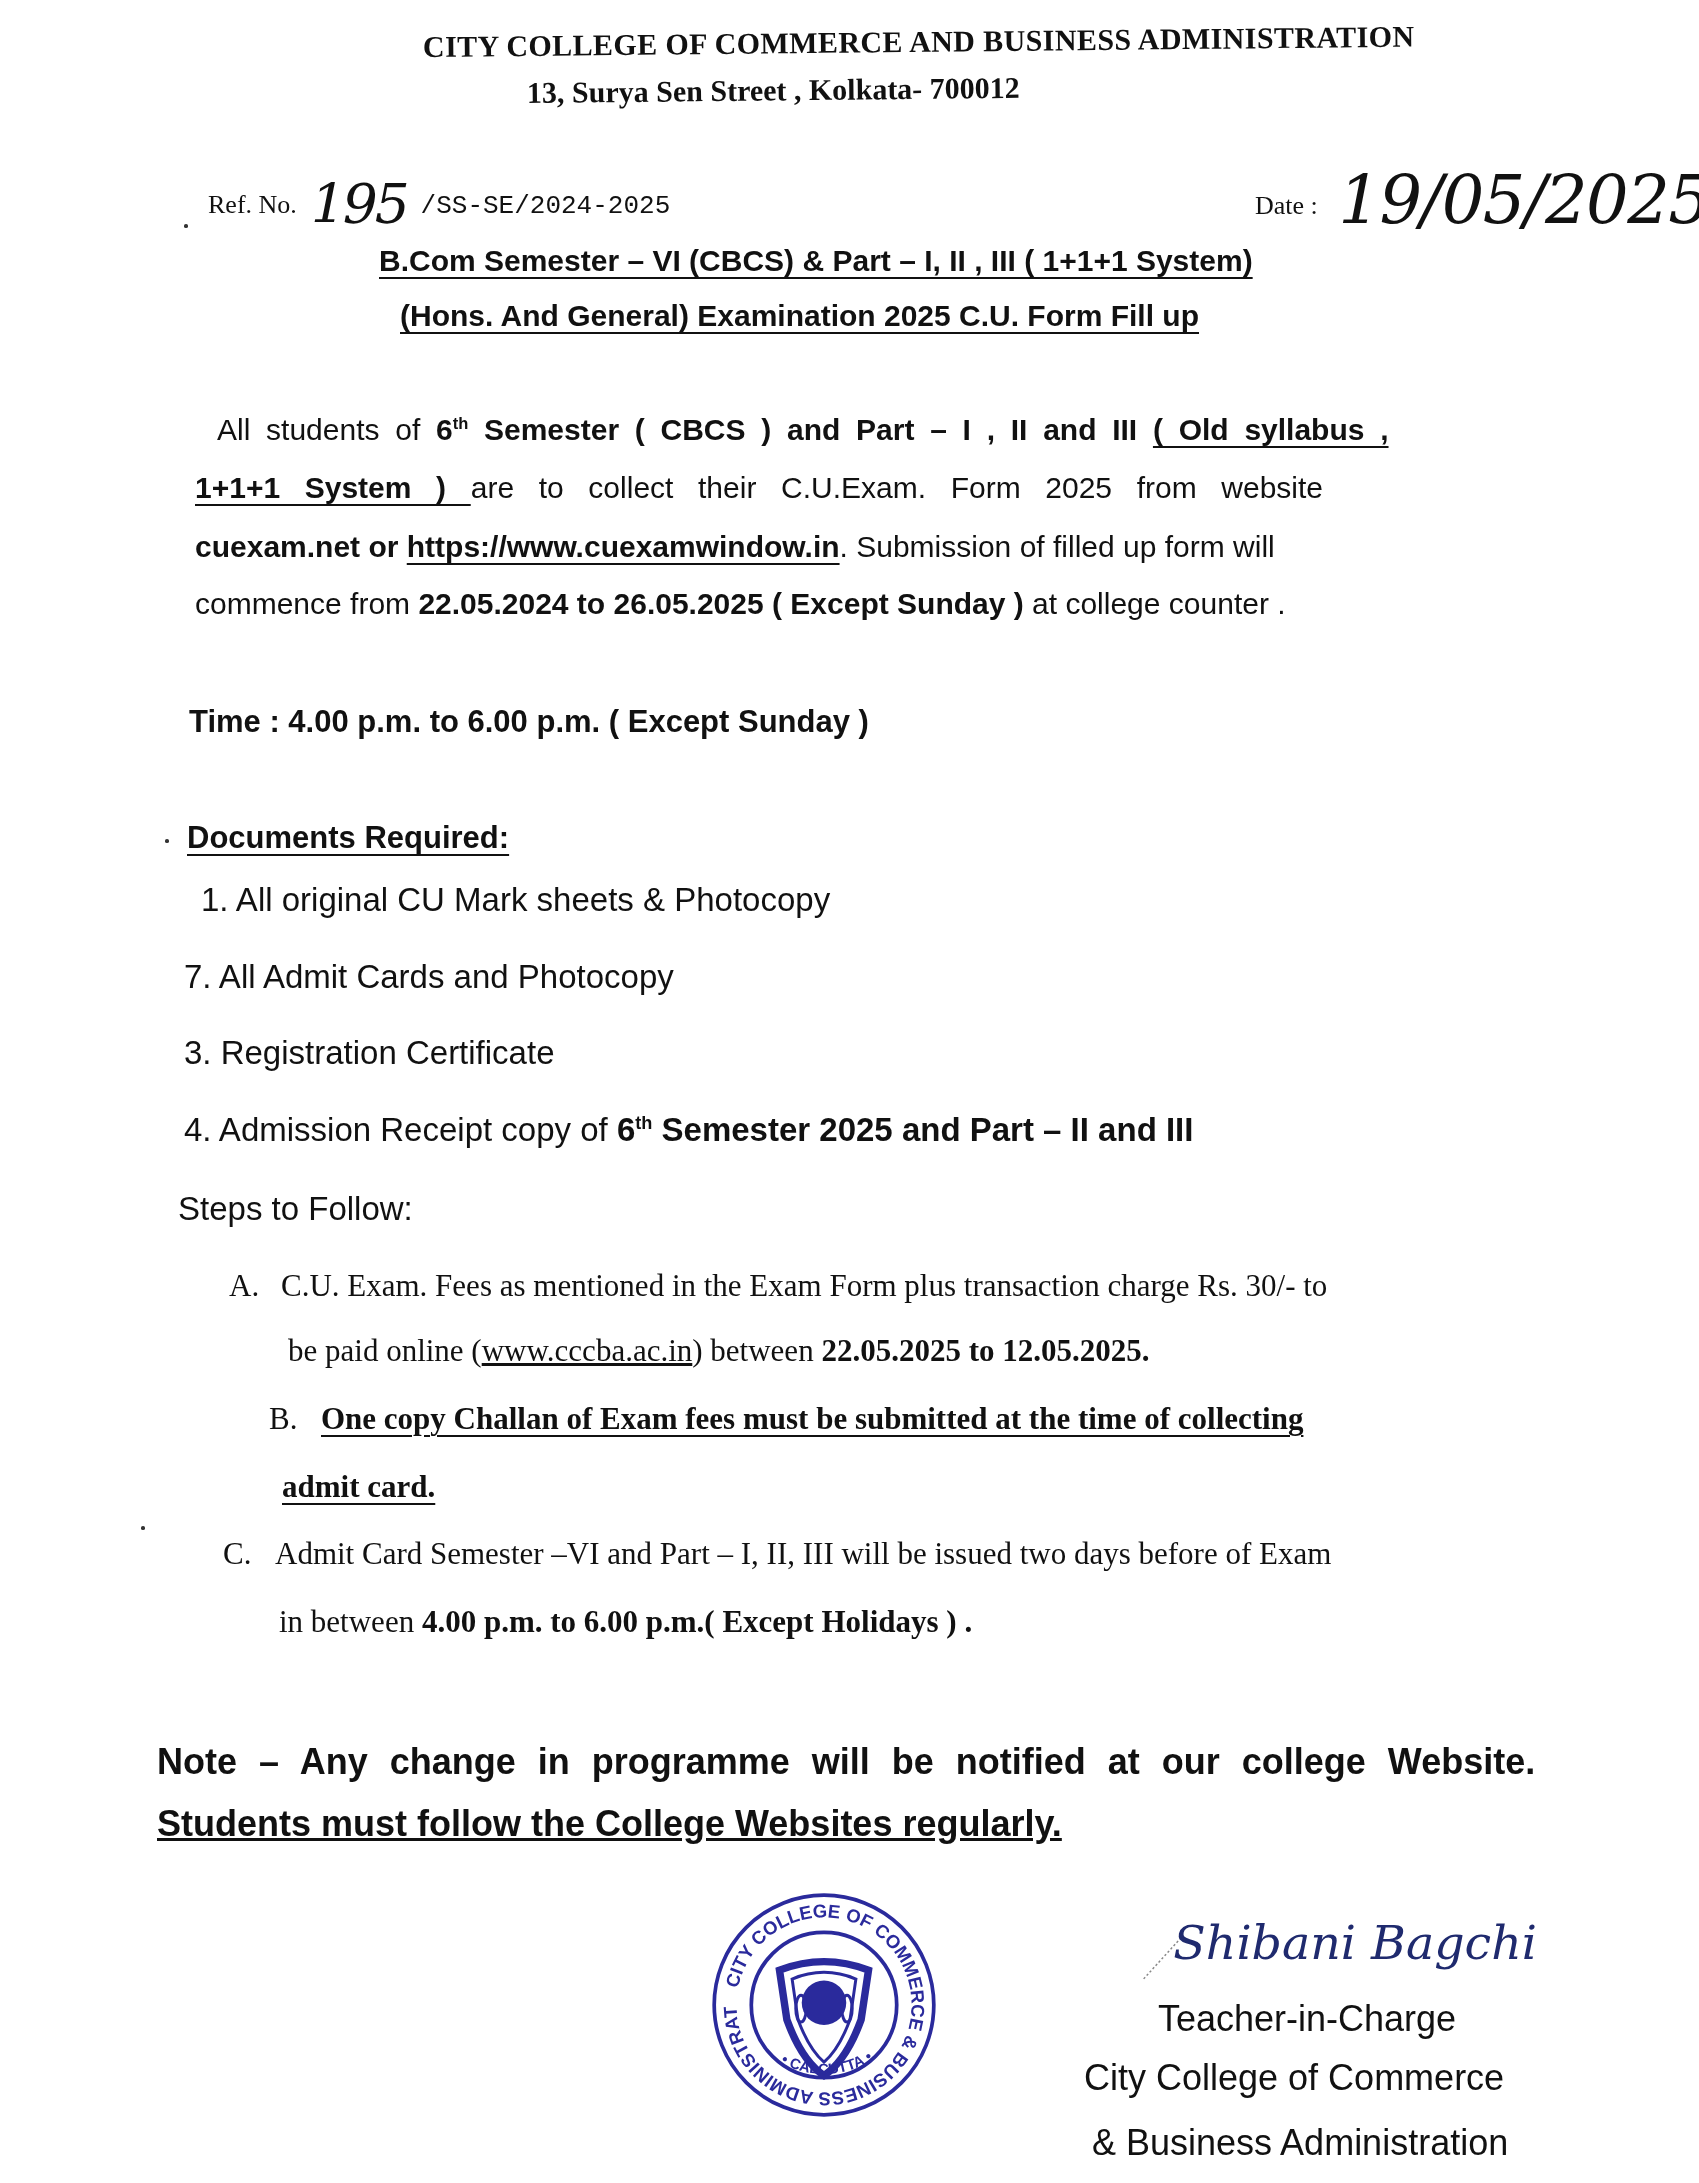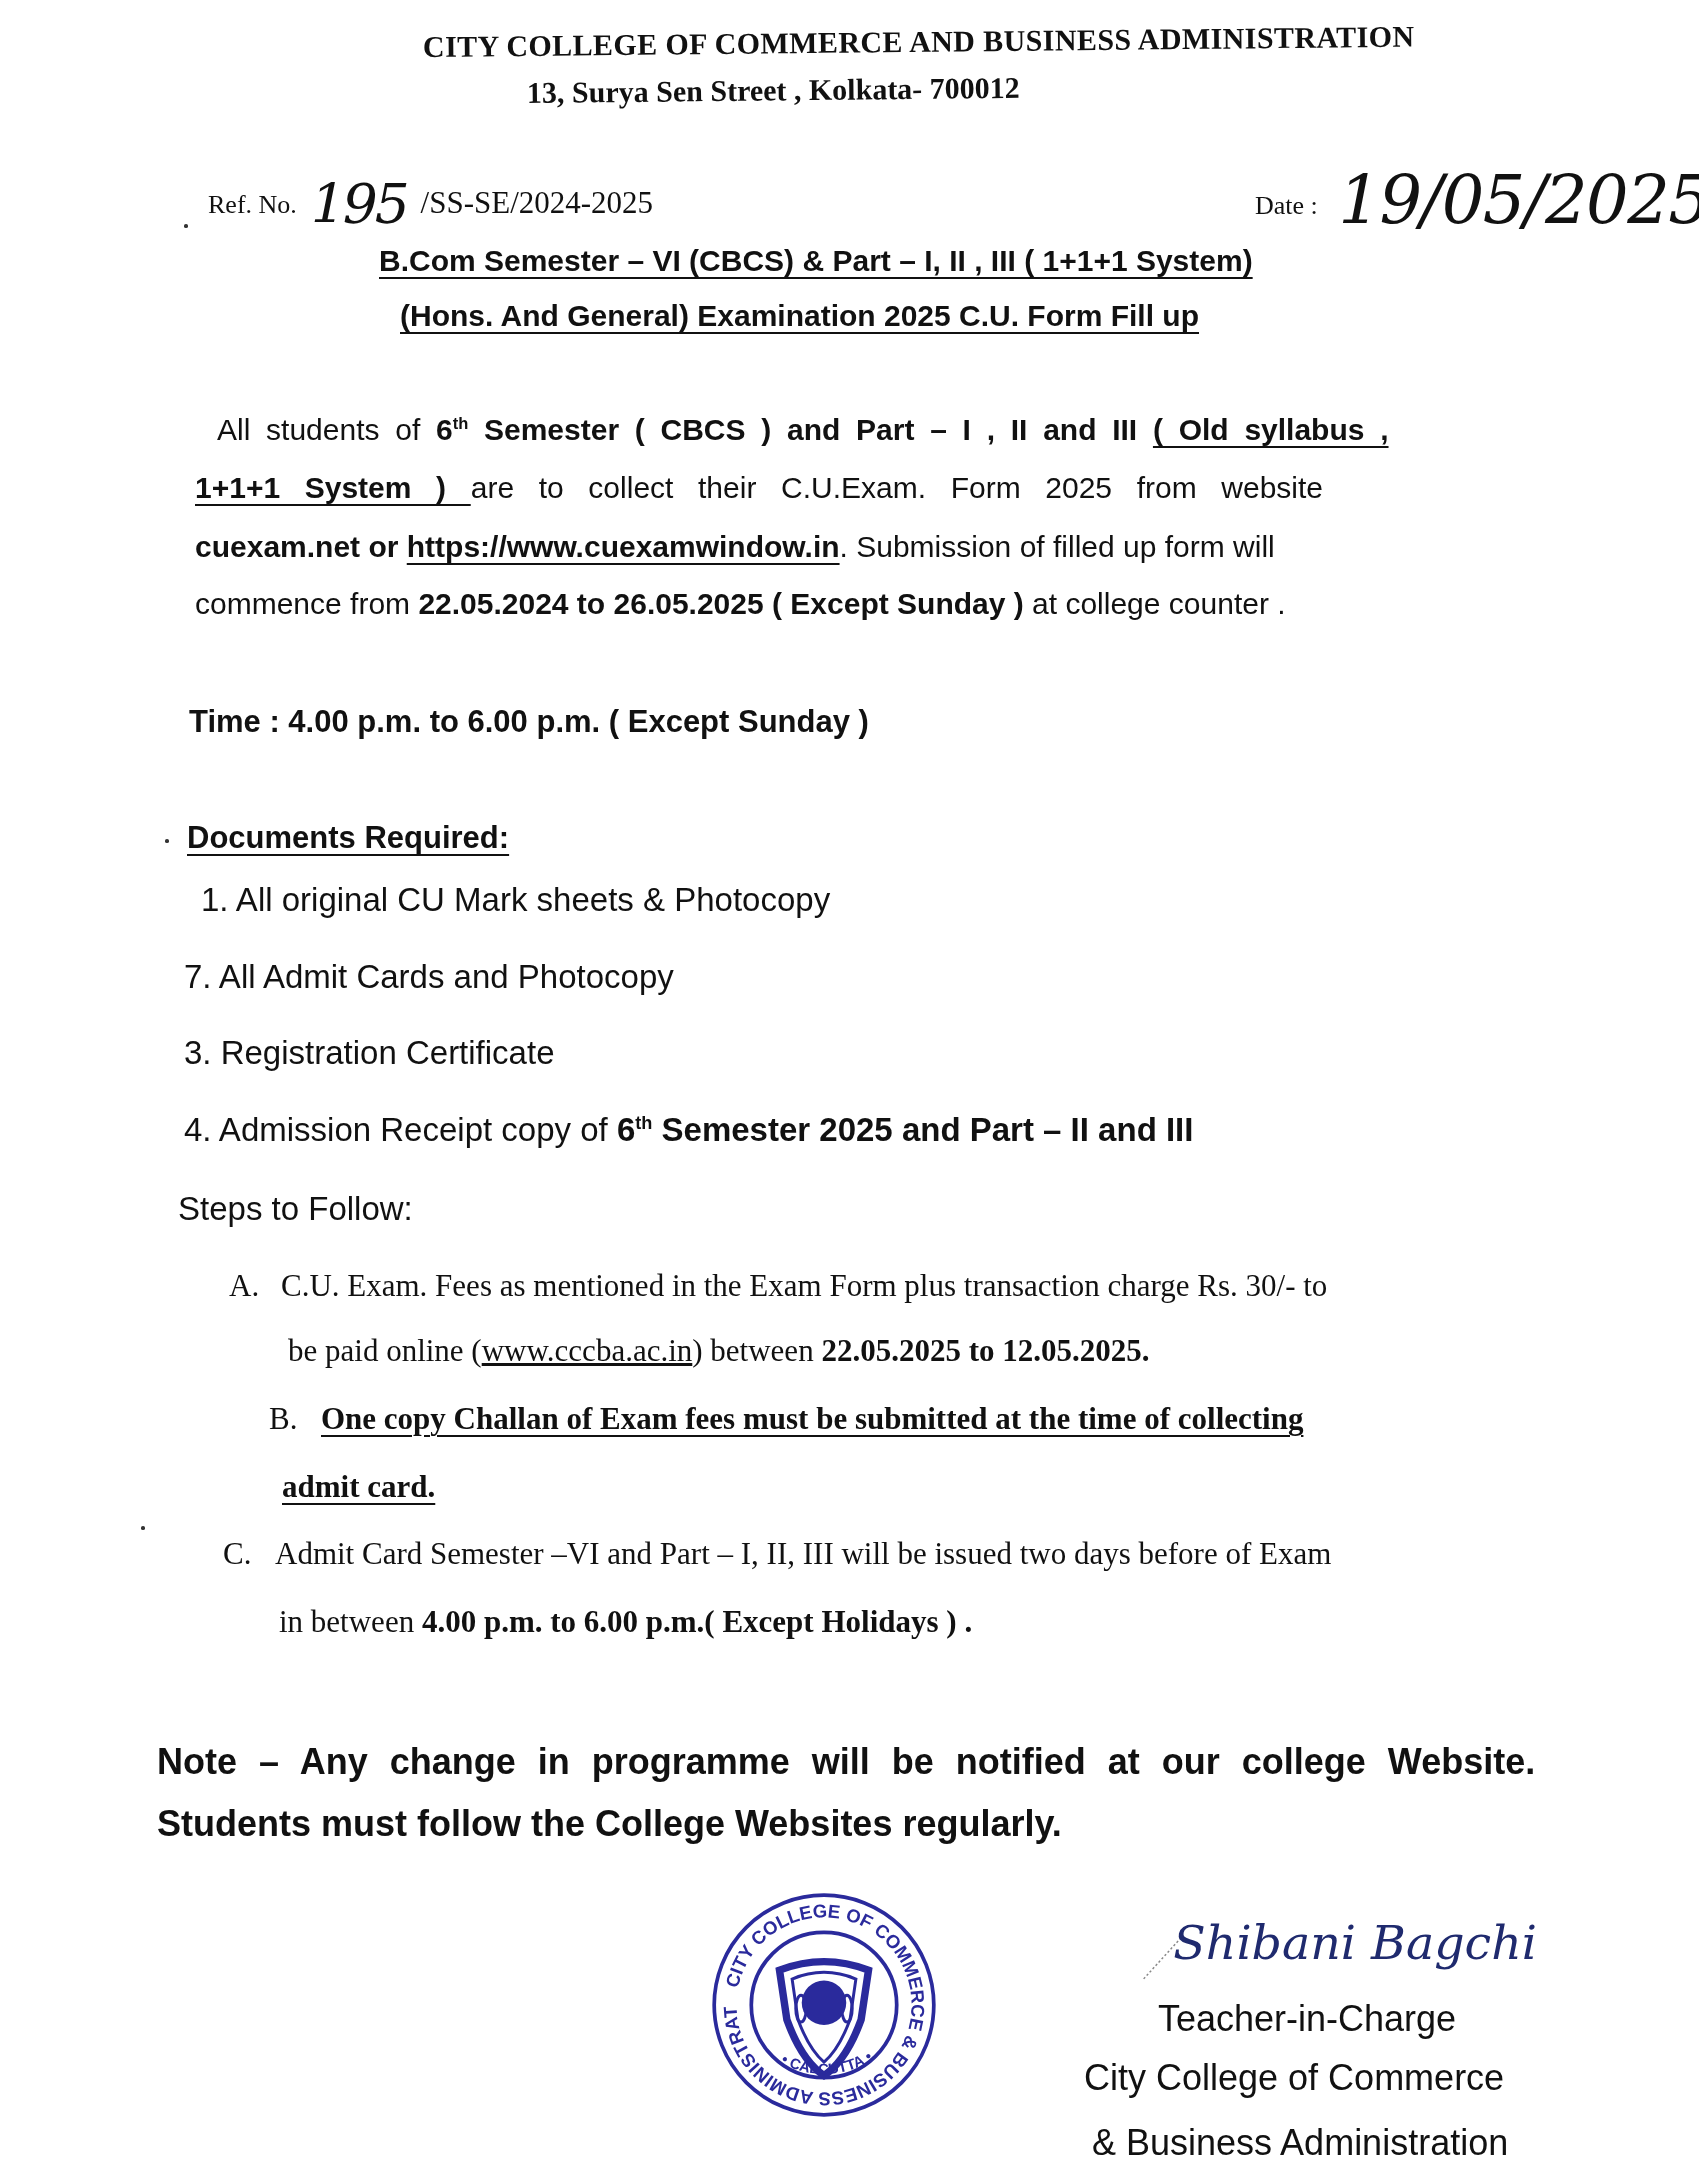--- a/index.html
+++ b/index.html
@@ -9,21 +9,21 @@
   .sans { font-family: "Liberation Sans", "DejaVu Sans", sans-serif; }
   .b { font-weight: bold; }
   .u { text-decoration: underline; text-decoration-thickness: 2.2px; text-underline-offset: 6px; }
   sup { font-size: 0.55em; vertical-align: super; line-height: 0; }
 
   #college-name { left: 423px; top: 30px; font-size: 30px; letter-spacing: 0.4px; transform: rotate(-0.6deg); transform-origin: left; }
   #college-address { left: 527px; top: 76px; font-size: 30px; transform: rotate(-0.6deg); transform-origin: left; }
 
   #ref { left: 208px; top: 162px; font-size: 26px; }
   #ref .hand { font-family: "DejaVu Serif", serif; font-style: italic; font-size: 55px; margin: 0 7.4px; position: relative; top: 10.4px; letter-spacing: -3px; }
-  #ref .suffix { font-size: 31px; }
+  #ref .suffix { font-size: 26px; font-family: Liberation Mono, monospace; }
   #date { left: 1255px; top: 152px; font-size: 26px; }
   #date .hand { font-family: "DejaVu Serif", serif; font-style: italic; font-size: 67px; letter-spacing: -1.5px; position: relative; top: 9px; margin-left: 14px; }
 
   #heading-1 { left: 379px; top: 244px; font-size: 30px; }
   #heading-2 { left: 400px; top: 299px; font-size: 30px; }
 
   .para-line { font-size: 30px; }
   #para-l1 { left: 217px; top: 413px; word-spacing: 7.4px; }
   #para-l2 { left: 195px; top: 471px; word-spacing: 16.3px; }
   #para-l3 { left: 195px; top: 530px; }
@@ -44,21 +44,21 @@
   .step-letter { display: inline-block; width: 52px; }
   #step-a-1 { left: 229px; top: 1268px; }
   #step-a-2 { left: 288px; top: 1333px; }
   #step-b-1 { left: 223px; top: 1401px; margin-left: 46px; }
   #step-b-2 { left: 282px; top: 1469px; }
   #step-c-1 { left: 223px; top: 1536px; }
   #step-c-2 { left: 279px; top: 1604px; }
 
   .note { font-size: 36px; }
   #note-1 { left: 157px; top: 1741px; word-spacing: 12px; }
-  #note-2 { left: 157px; top: 1803px; }
+  #note-2 { left: 157px; top: 1803px; text-decoration: underline; }
 
   #seal { left: 709px; top: 1890px; width: 230px; height: 230px; }
 
   #signature { left: 1121px; top: 1901px; width: 520px; height: 89px; }
   #sig-title { left: 1158px; top: 1998px; font-size: 36px; }
   #sig-org-1 { left: 1084px; top: 2057px; font-size: 36px; }
   #sig-org-2 { left: 1092px; top: 2122px; font-size: 36px; }
 
   .dot { position: absolute; width: 3.7px; height: 3.7px; background: #333; border-radius: 50%; }
 </style>

